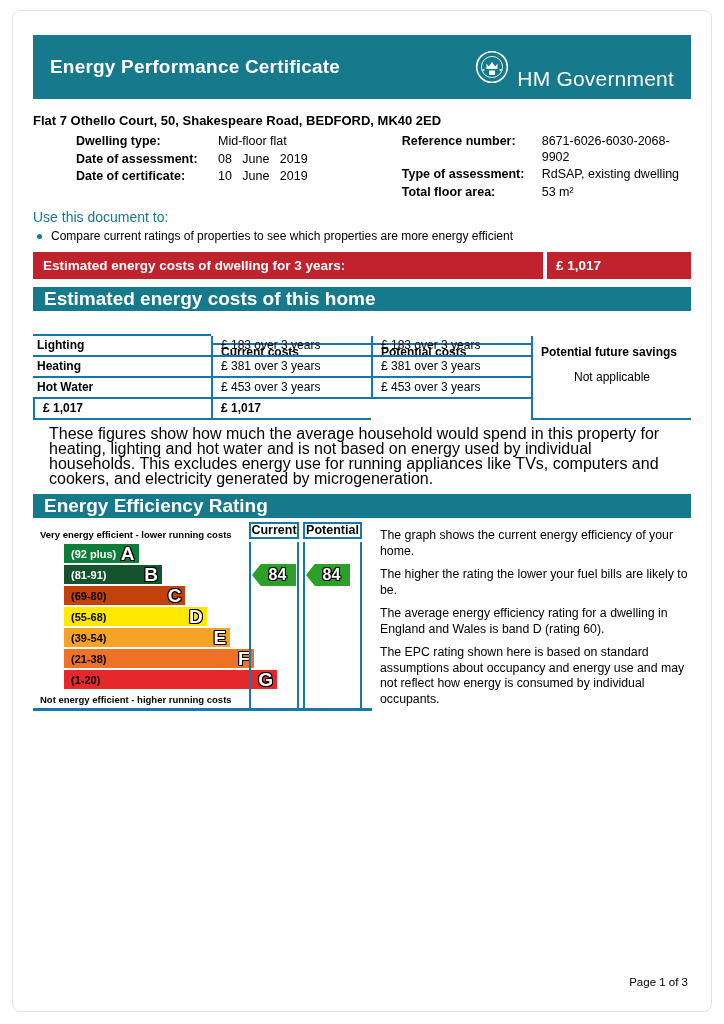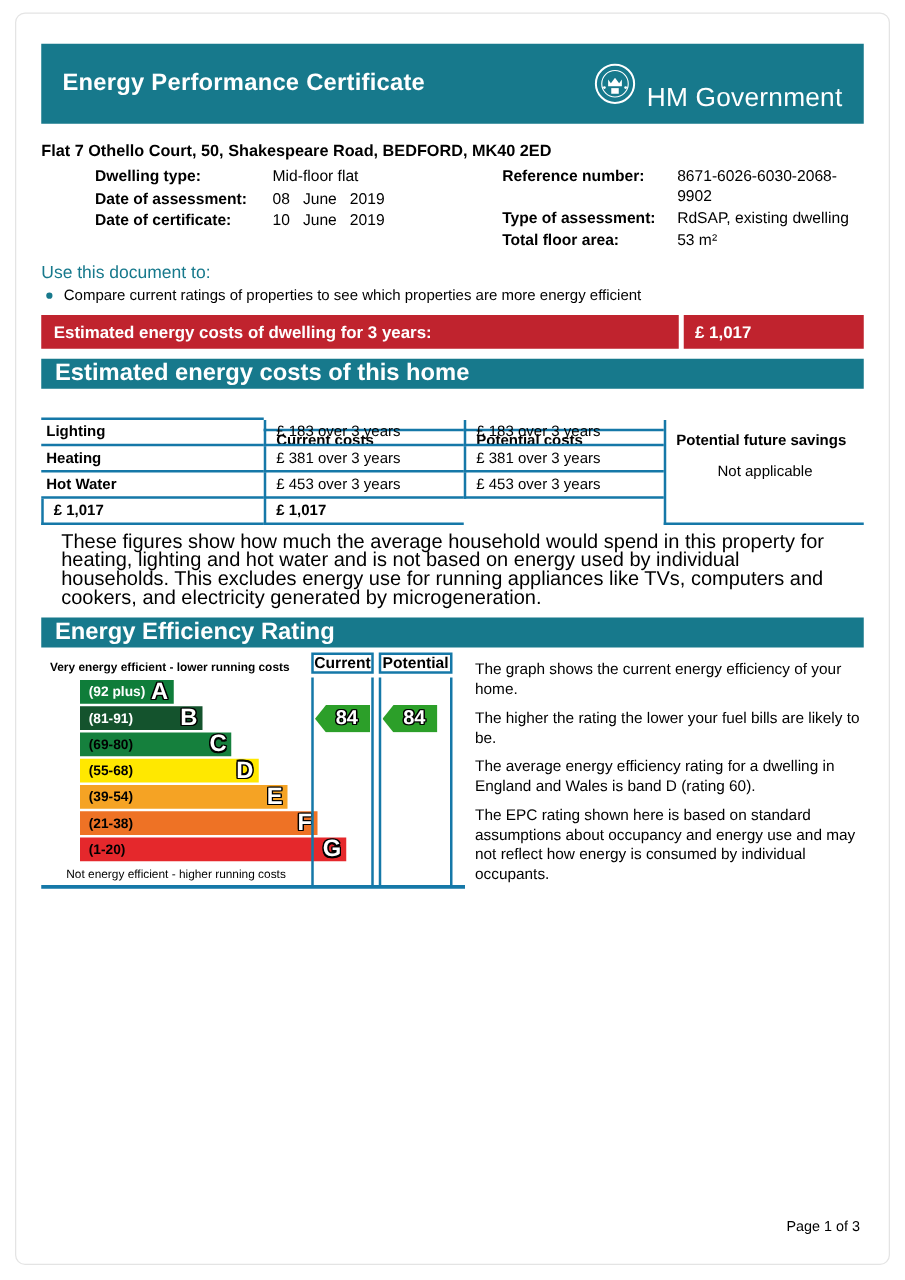--- a/index.html
+++ b/index.html
@@ -54,21 +54,21 @@
   .ct .val{padding-left:8px;}
   .ct .totals-lab{font-weight:bold;text-align:right;padding-right:6px;}
   .ct .tot{font-weight:bold;padding-left:8px;}
   .savings-cell{grid-column:4;grid-row:2 / span 4;display:flex;align-items:center;justify-content:center;border-left:2px solid var(--line,#1578A8);border-bottom:2px solid var(--line,#1578A8);text-align:right;}
 
   .footnote{margin:6px 16px 0;font-size:16px;line-height:15px;}
 
   
   .epc-chart{position:relative;margin-top:4px;height:196px;}
   .vee{position:absolute;top:7px;left:7px;font-size:9.5px;font-weight:bold;}
-  .nee{position:absolute;top:172px;left:20px;font-size:9.5px;font-weight:normal;}
+  .nee{position:absolute;top:172px;left:7px;font-size:9.5px;font-weight:bold;}
   .bands{position:absolute;top:22px;left:0;width:213px;margin-left:31px;}
   .band{height:19px;margin-bottom:2px;display:flex;align-items:center;}
   .band .range{font-size:11px;font-weight:bold;padding-left:7px;white-space:nowrap;}
   .band .letter{margin-left:auto;padding-right:4px;font-size:19px;line-height:19px;font-weight:bold;}
   .outline{color:#fff;text-shadow:-1px -1px 0 #000,0 -1px 0 #000,1px -1px 0 #000,-1px 0 0 #000,1px 0 0 #000,-1px 1px 0 #000,0 1px 0 #000,1px 1px 0 #000;}
   .chart-rule{position:absolute;top:186px;left:0;width:339px;height:3px;background:var(--line,#1578A8);}
   .rating-col{position:absolute;top:0;}
   .col-cur{left:216px;width:50px;}
   .col-pot{left:270px;width:59px;}
   .rc-head{height:17px;border:2px solid var(--line,#1578A8);font-size:12.5px;font-weight:bold;text-align:center;line-height:13px;}
@@ -181,21 +181,21 @@
 
     <div class="bands">
       <div class="band" style="width: 35%; background: rgb(15, 125, 58);">
         <span class="range" style="color: rgb(255, 255, 255);">(92 plus)</span>
         <span class="letter outline">A</span>
       </div>
       <div class="band" style="width: 46%; background: #14532d;">
         <span class="range" style="color: rgb(255, 255, 255);">(81-91)</span>
         <span class="letter outline">B</span>
       </div>
-      <div class="band" style="width: 57%; background: #15803d;">
+      <div class="band" style="width: 57%; background: #c2410c;">
         <span class="range" style="color: rgb(0, 0, 0);">(69-80)</span>
         <span class="letter outline">C</span>
       </div>
       <div class="band" style="width: 67%; background: rgb(255, 232, 0);">
         <span class="range" style="color: rgb(0, 0, 0);">(55-68)</span>
         <span class="letter outline">D</span>
       </div>
       <div class="band" style="width: 78%; background: rgb(245, 163, 36);">
         <span class="range" style="color: rgb(0, 0, 0);">(39-54)</span>
         <span class="letter outline">E</span>

